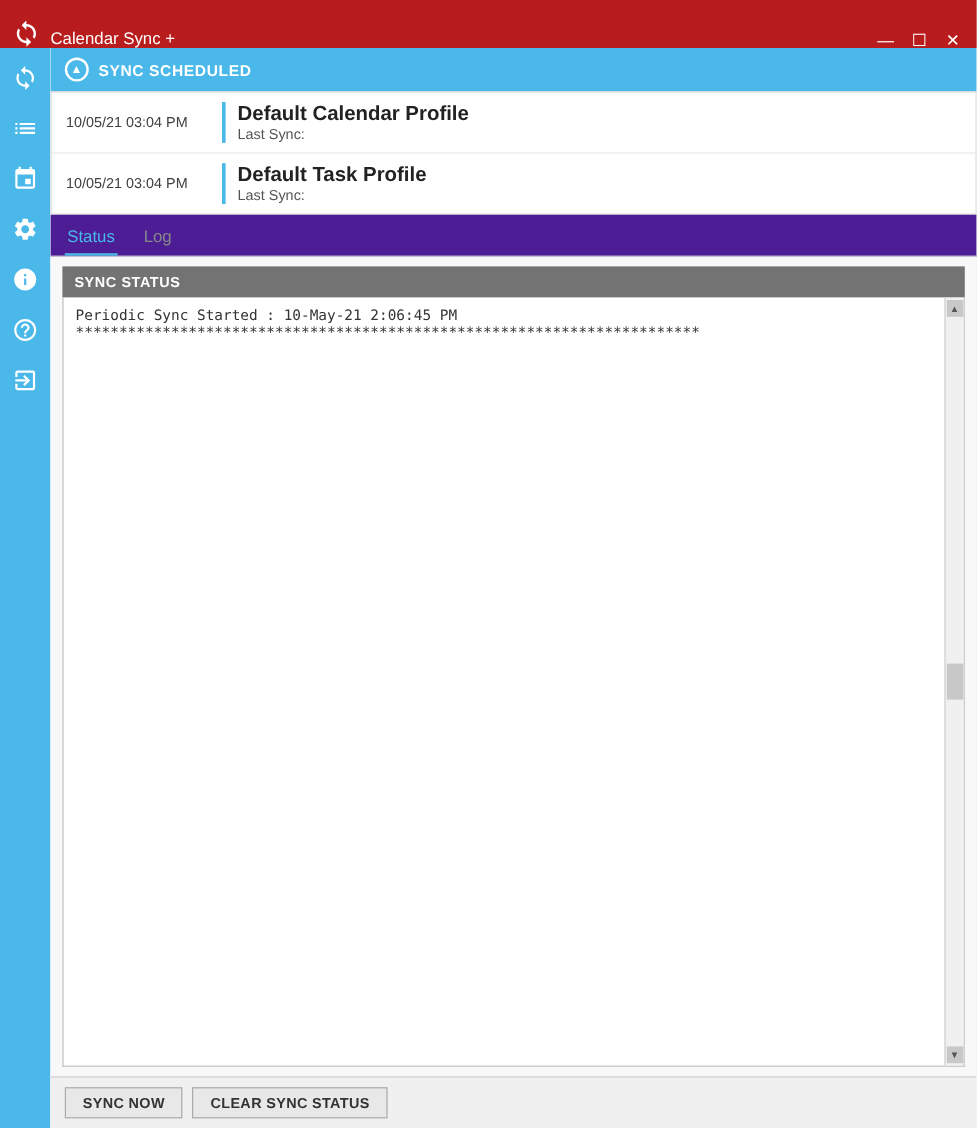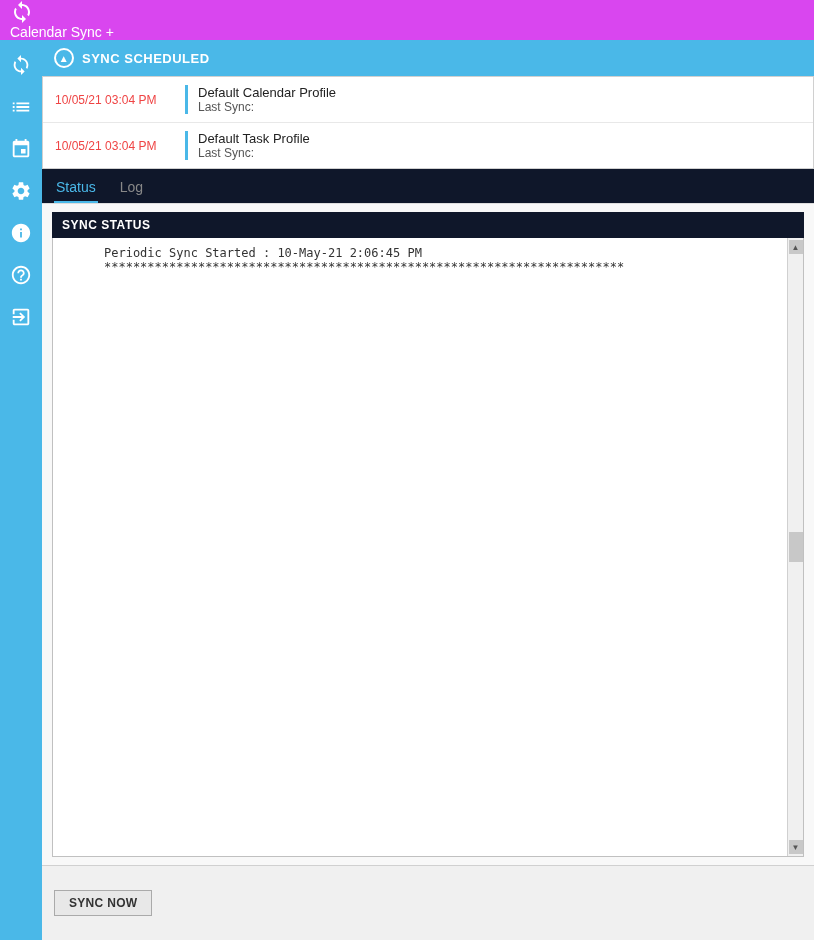--- a/index.html
+++ b/index.html
@@ -9,27 +9,26 @@
       background: #f0f0f0;
       width: 814px;
       height: 940px;
       overflow: hidden;
       display: flex;
       flex-direction: column;
     }
 
     
     .title-bar {
-      background: #d946ef;
+      background: #b91c1c;
       height: 40px;
       display: flex;
-      align-items: flex-start;
+      align-items: flex-end;
       padding: 0 10px;
       flex-shrink: 0;
-      flex-direction: column;
     }
     .title-bar-icon {
       width: 24px;
       height: 24px;
       margin-right: 8px;
       flex-shrink: 0;
     }
     .title-bar-title {
       color: white;
       font-size: 14px;
@@ -123,45 +122,45 @@
     .profile-row {
       display: flex;
       align-items: center;
       padding: 8px 12px;
       border-bottom: 1px solid #e8e8e8;
     }
     .profile-row:last-child {
       border-bottom: none;
     }
     .profile-time {
-      color: #ef4444;
+      color: #404040;
       font-size: 12px;
       width: 130px;
       flex-shrink: 0;
     }
     .profile-info {
       border-left: 3px solid #4ab8e8;
       padding-left: 10px;
     }
     .profile-name {
-      font-weight: 400;
-      font-size: 13px;
+      font-weight: 700;
+      font-size: 17px;
       color: #222;
     }
     .profile-last-sync {
       font-size: 12px;
       color: #555;
     }
 
     
     .tabs-bar {
       display: flex;
       align-items: center;
       padding: 6px 12px 0 12px;
-      background: #0f172a;
+      background: #4c1d95;
       border-bottom: 1px solid #ddd;
       gap: 20px;
     }
     .tab {
       padding: 4px 2px 6px 2px;
       font-size: 14px;
       cursor: pointer;
       color: #888;
       border-bottom: 2px solid transparent;
     }
@@ -172,36 +171,35 @@
 
     
     .sync-status-area {
       flex: 1;
       display: flex;
       flex-direction: column;
       padding: 8px 10px;
       overflow: hidden;
     }
     .sync-status-header {
-      background: #0f172a;
+      background: #737373;
       color: white;
       padding: 6px 10px;
       font-size: 12px;
       font-weight: 600;
       letter-spacing: 0.5px;
     }
     .sync-status-content {
       flex: 1;
       background: white;
       border: 1px solid #c0c0c0;
       border-top: none;
       overflow: hidden;
       position: relative;
       display: flex;
-      padding-left: 41px;
     }
     .sync-status-text {
       flex: 1;
       padding: 8px 10px;
       font-size: 12px;
       color: #333;
       overflow: hidden;
       white-space: pre-wrap;
       font-family: monospace;
     }
@@ -232,21 +230,21 @@
       margin: 2px 0;
       background: #c8c8c8;
       max-height: 30px;
     }
 
     
     .bottom-bar {
       display: flex;
       align-items: center;
       gap: 8px;
-      padding: 24px 12px;
+      padding: 8px 12px;
       background: #f0f0f0;
       border-top: 1px solid #d0d0d0;
       flex-shrink: 0;
     }
     .btn {
       padding: 5px 14px;
       font-size: 12px;
       font-weight: 600;
       letter-spacing: 0.3px;
       border: 1px solid #aaa;
@@ -356,15 +354,16 @@
         <div class="scrollbar-track">
           <div class="scrollbar-arrow">▲</div>
           <div class="scrollbar-thumb"></div>
           <div class="scrollbar-arrow">▼</div>
         </div>
       </div>
     </div>
 
     <div class="bottom-bar">
       <button class="btn">SYNC NOW</button>
+      <button class="btn">CLEAR SYNC STATUS</button>
     </div>
   </div>
 </div>
 
 </body></html>

